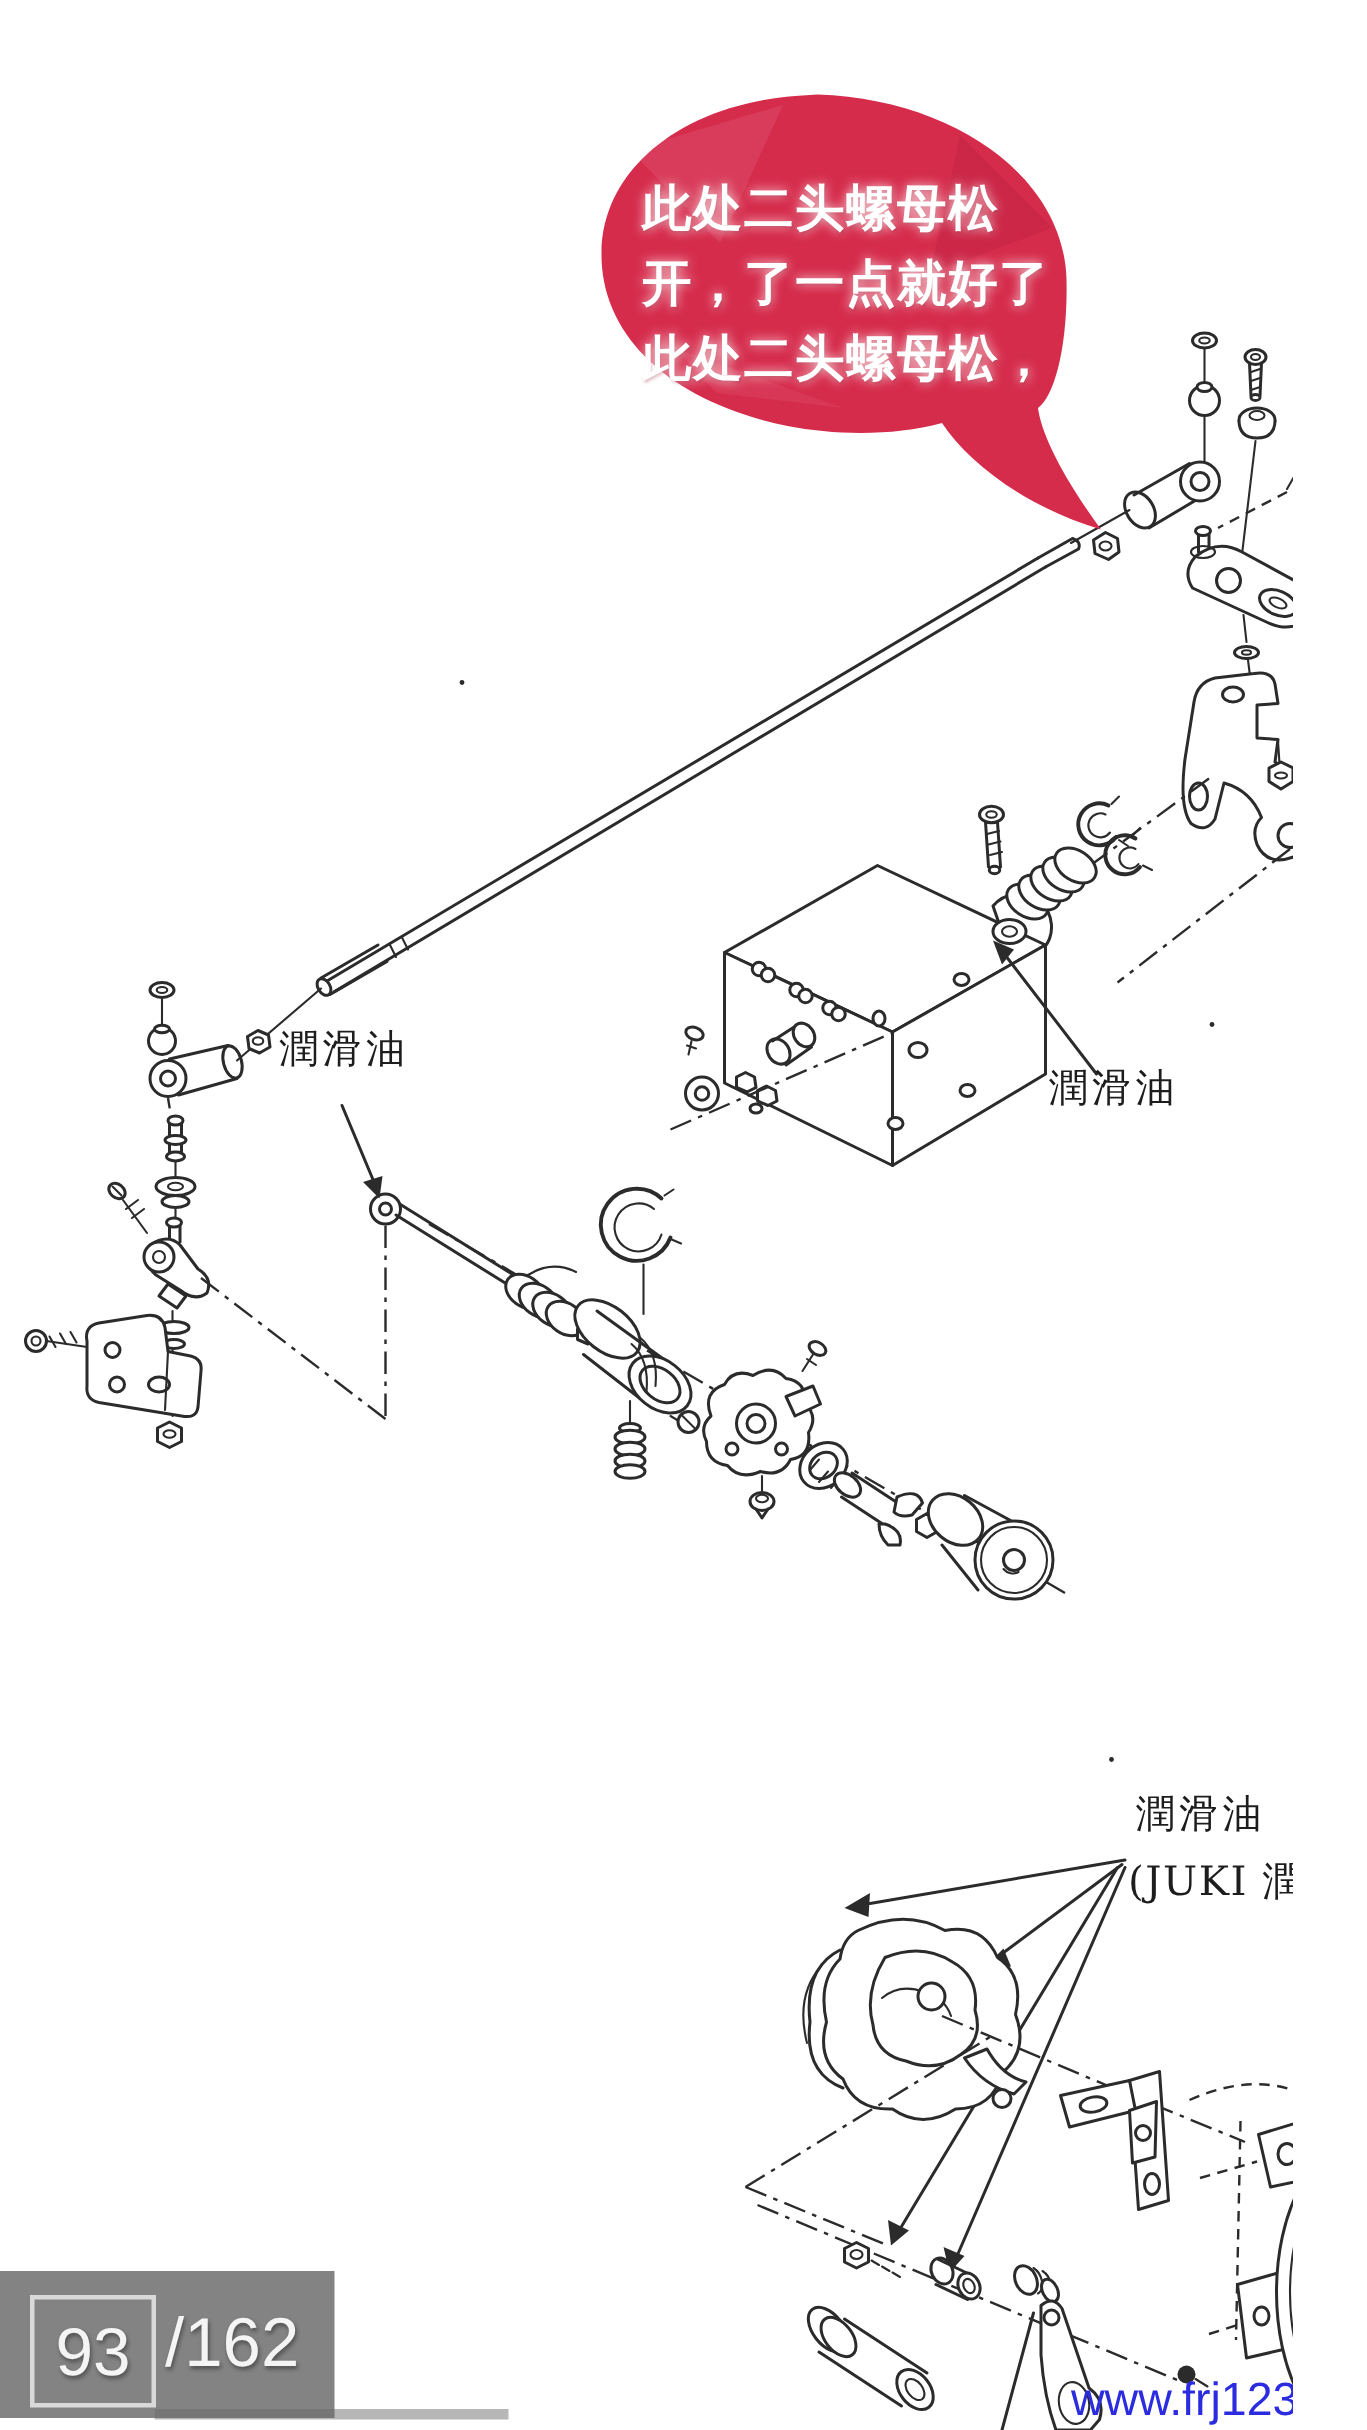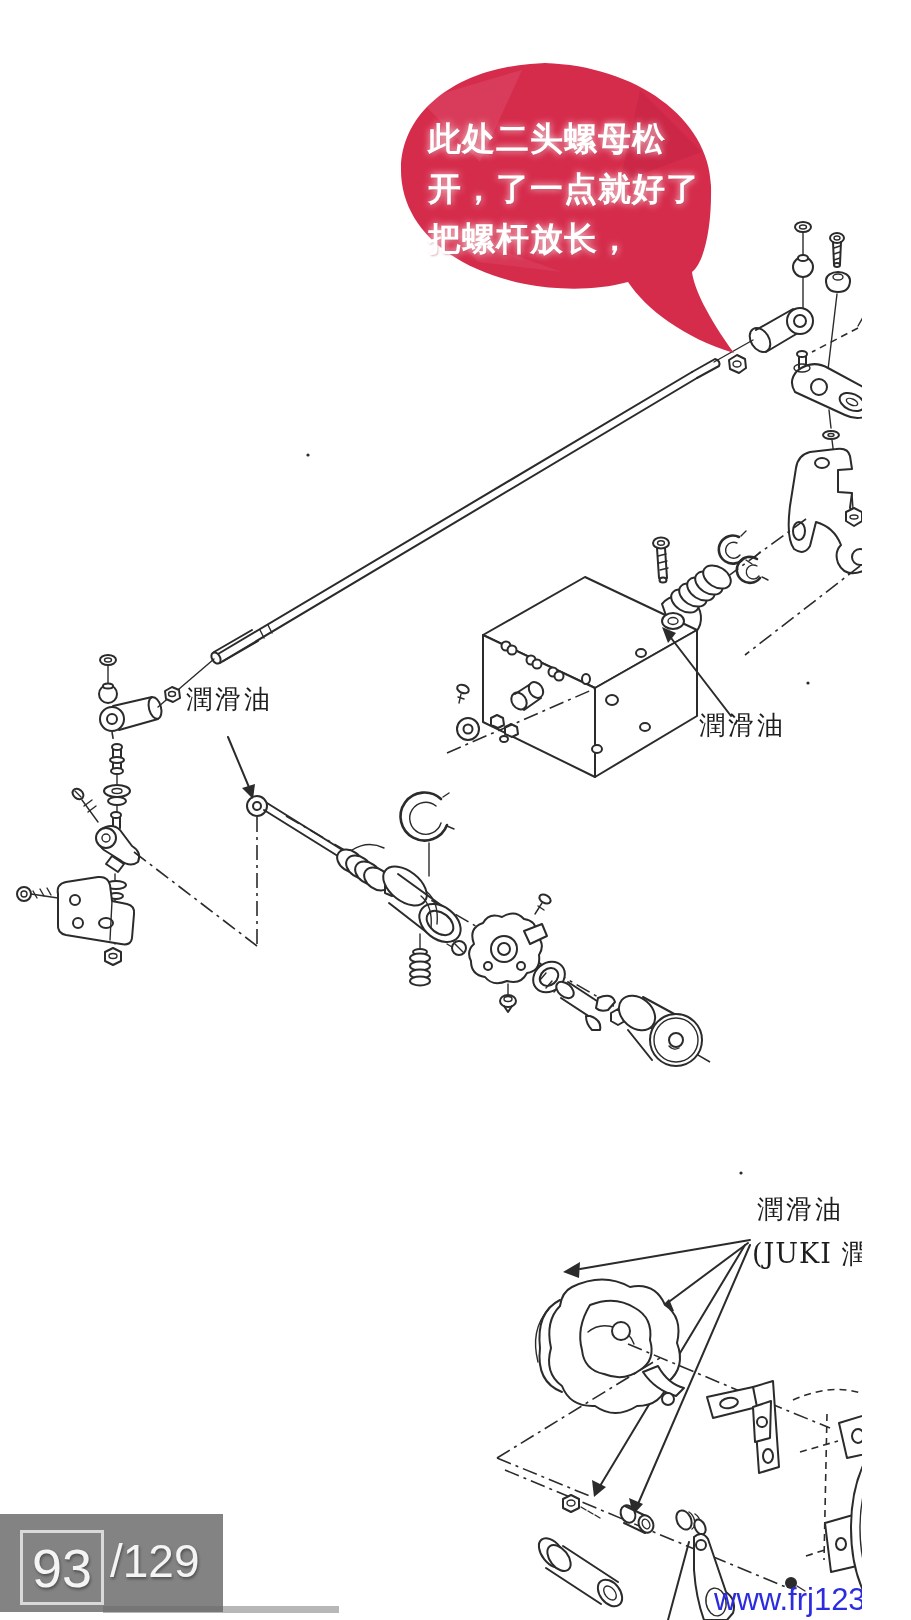--- a/index.html
+++ b/index.html
@@ -26,21 +26,21 @@
   .lub-right{left:699px;top:708px;}
   .lub-bottom{left:757px;top:1192px;}
   .juki{left:752px;top:1236px;letter-spacing:1px;font-size:27px;}
   
   .progress-line{position:absolute;left:103px;top:1606px;width:236px;height:7px;
     background:#b7b7b7;z-index:20;}
   .pager{position:absolute;left:0;top:1514px;width:223px;height:98px;
     background:rgba(104,104,104,0.82);z-index:30;display:flex;align-items:center;}
   .pager-box{position:absolute;left:20px;top:16px;width:78px;height:69px;
     border:3px solid rgba(226,226,226,0.9);display:flex;align-items:center;justify-content:center;}
-  .pager-num{font-size:54px;color:#f4f4f4;text-shadow:1px 2px 3px rgba(0,0,0,0.4);}
+  .pager-num{font-size:45px;color:#f4f4f4;text-shadow:1px 2px 3px rgba(0,0,0,0.4);}
   .pager-total{position:absolute;left:110px;top:20px;font-size:46px;color:#f4f4f4;
     text-shadow:1px 2px 3px rgba(0,0,0,0.4);}
   .vthumb{position:absolute;left:896px;top:1203px;width:10px;height:26px;background:#b9b9b9;z-index:25;}
   .watermark{position:absolute;left:714px;top:1582px;font-size:31px;color:#2b2be0;z-index:40;
     white-space:nowrap;}
 </style>
 </head>
 <body>
 
 <div class="page">
@@ -341,33 +341,33 @@
          C709,118 636,66 545,63 Z" fill="#d62c4c"></path>
     <polygon fill="rgba(255,255,255,0.08)" points="420,100 522,70 480,162"></polygon>
     <polygon fill="rgba(120,0,25,0.10)" points="640,90 702,152 620,182"></polygon>
     <polygon fill="rgba(255,255,255,0.06)" points="450,232 562,272 478,262"></polygon>
   </g>
 </svg>
 
   <div class="bubble-text">
     <div>此处二头螺母松</div>
     <div>开，了一点就好了</div>
-    <div>把螺杆放长，</div>
+    <div>此处二头螺母松，</div>
   </div>
 
   <div class="dlabel lub-left">潤滑油</div>
   <div class="dlabel lub-right">潤滑油</div>
   <div class="dlabel lub-bottom">潤滑油</div>
   <div class="dlabel juki">(JUKI 潤滑油</div>
 
   <div class="progress-line"></div>
 
   <div class="pager">
     <div class="pager-box">
       <span class="pager-num">93</span>
     </div>
-    <span class="pager-total">/129</span>
+    <span class="pager-total">/162</span>
   </div>
 
   <div class="vthumb"></div>
 
   <div class="watermark">www.frj123.com</div>
 </div>
 
 </body></html>

